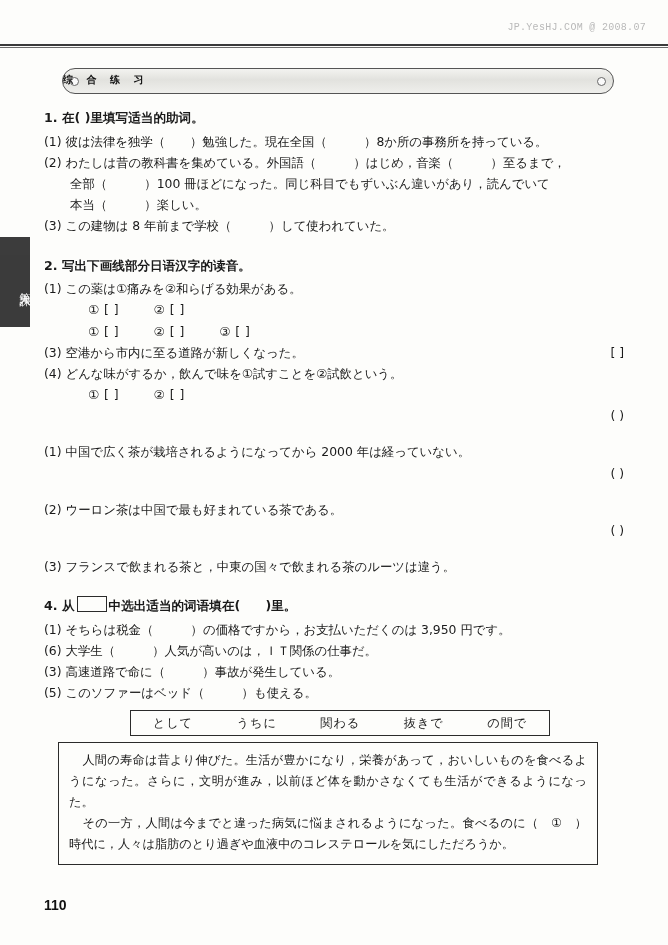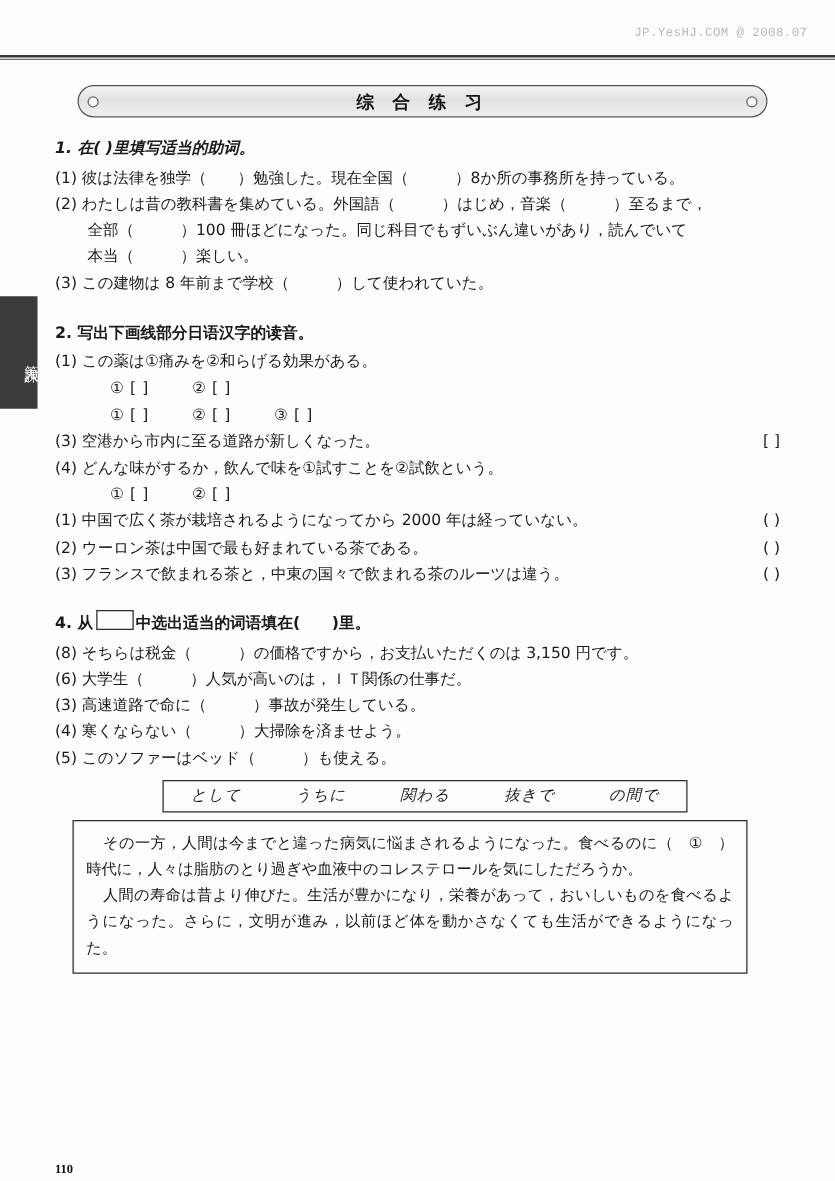--- a/index.html
+++ b/index.html
@@ -85,62 +85,61 @@
     border: 1px solid #666;
     border-radius: 50%;
     background: #fafafa;
   }
   .banner .dotL { left: 7px; }
   .banner .dotR { right: 7px; }
   .banner-title {
     position: absolute;
     left: 0; right: 0;
     top: 4px;
-    text-align: center;
-    font-size: 14px;
+    font-size: 10px;
     font-weight: bold;
     letter-spacing: 5px;
     color: #141414;
   }
 
   .content {
     position: absolute;
     left: 44px;
     top: 108px;
     width: 580px;
     font-size: 12.4px;
     line-height: 1.55;
   }
   .sec-head {
     font-weight: bold;
     font-size: 12.6px;
     margin-top: 20px;
     margin-bottom: 4px;
   }
-  .sec-head.first { margin-top: 0; font-style: italic; }
+  .sec-head.first { margin-top: 0; }
   .item {
     margin: 2px 0 2px 0;
     padding-left: 0;
   }
   .indent1 { padding-left: 26px; }
 
   
   .ans-row {
     padding-left: 44px;
     margin: 2px 0;
     letter-spacing: 0.5px;
   }
   .ans-row .slot { display: inline-block; margin-right: 30px; }
 
   .right-paren {
     float: right;
     letter-spacing: 0;
   }
   .row-with-paren { overflow: hidden; }
-  .row-with-paren .txt { float: left; }
+  .row-with-paren .txt { float: left; margin-top: 36px; }
 
   .box-inline {
     display: inline-block;
     width: 28px;
     height: 14px;
     border: 1px solid #2b2b2b;
     vertical-align: -2px;
     margin: 0 2px;
   }
 
@@ -148,43 +147,42 @@
     margin: 8px 0 0 86px;
     width: 420px;
     height: 26px;
     border: 1px solid #2b2b2b;
     box-sizing: border-box;
     display: flex;
     align-items: center;
     justify-content: space-around;
     font-size: 12.2px;
     letter-spacing: 1px;
-    font-style: italic;
   }
 
   .passage {
     margin: 6px 0 0 14px;
     width: 540px;
     border: 1px solid #2b2b2b;
     box-sizing: border-box;
     padding: 7px 10px 9px 10px;
     font-size: 12.2px;
     line-height: 1.72;
     text-align: justify;
   }
   .passage p { margin: 0; text-indent: 1.1em; }
 
   .page-num {
     position: absolute;
     left: 44px;
-    bottom: 4px;
-    font-size: 10px;
+    bottom: 32px;
+    font-size: 14px;
     font-weight: bold;
     color: #111;
-    font-family: Liberation Serif, serif;
+    font-family: Liberation Sans, sans-serif;
   }
 </style>
 </head>
 <body>
 
 <div class="page">
 
   <div class="watermark">JP.YesHJ.COM @ 2008.07</div>
   <div class="top-rule"></div>
   <div class="top-rule2"></div>
@@ -236,35 +234,34 @@
       <span class="right-paren">(      )</span>
     </div>
     <div class="item row-with-paren">
       <span class="txt">(3) フランスで飲まれる茶と，中東の国々で飲まれる茶のルーツは違う。</span>
       <span class="right-paren">(      )</span>
     </div>
 
     <div class="sec-head">
       <span>4. 从</span><span class="box-inline"></span><span>中选出适当的词语填在(　　)里。</span>
     </div>
-    <div class="item">(8) そちらは税金（　　　）の価格ですから，お支払いただくのは 3,150 円です。</div>
+    <div class="item">(1) そちらは税金（　　　）の価格ですから，お支払いただくのは 3,950 円です。</div>
     <div class="item">(6) 大学生（　　　）人気が高いのは，ＩＴ関係の仕事だ。</div>
     <div class="item">(3) 高速道路で命に（　　　）事故が発生している。</div>
-    <div class="item">(4) 寒くならない（　　　）大掃除を済ませよう。</div>
     <div class="item">(5) このソファーはベッド（　　　）も使える。</div>
 
     <div class="word-bank">
       <span>として</span>
       <span>うちに</span>
       <span>関わる</span>
       <span>抜きで</span>
       <span>の間で</span>
     </div>
 
     <div class="passage">
+      <p>人間の寿命は昔より伸びた。生活が豊かになり，栄養があって，おいしいものを食べるようになった。さらに，文明が進み，以前ほど体を動かさなくても生活ができるようになった。</p>
       <p>その一方，人間は今までと違った病気に悩まされるようになった。食べるのに（　①　）時代に，人々は脂肪のとり過ぎや血液中のコレステロールを気にしただろうか。</p>
-      <p>人間の寿命は昔より伸びた。生活が豊かになり，栄養があって，おいしいものを食べるようになった。さらに，文明が進み，以前ほど体を動かさなくても生活ができるようになった。</p>
     </div>
 
   </div>
 
   <div class="page-num">110</div>
 </div>
 
 </body></html>

